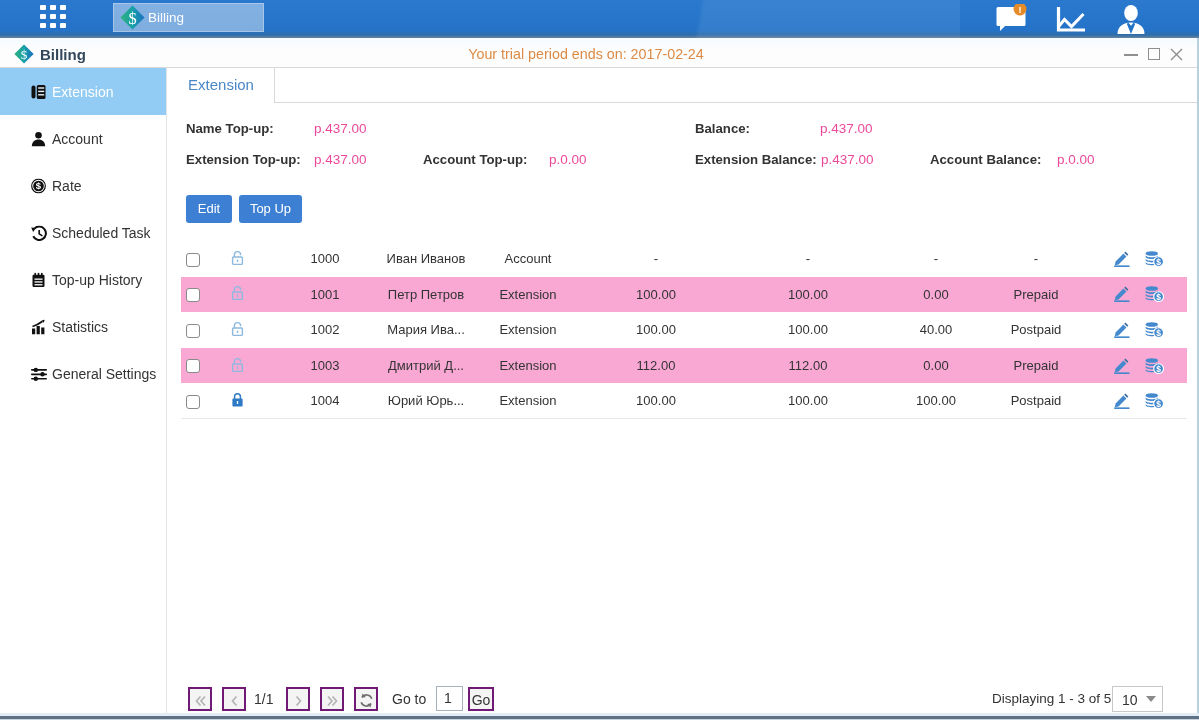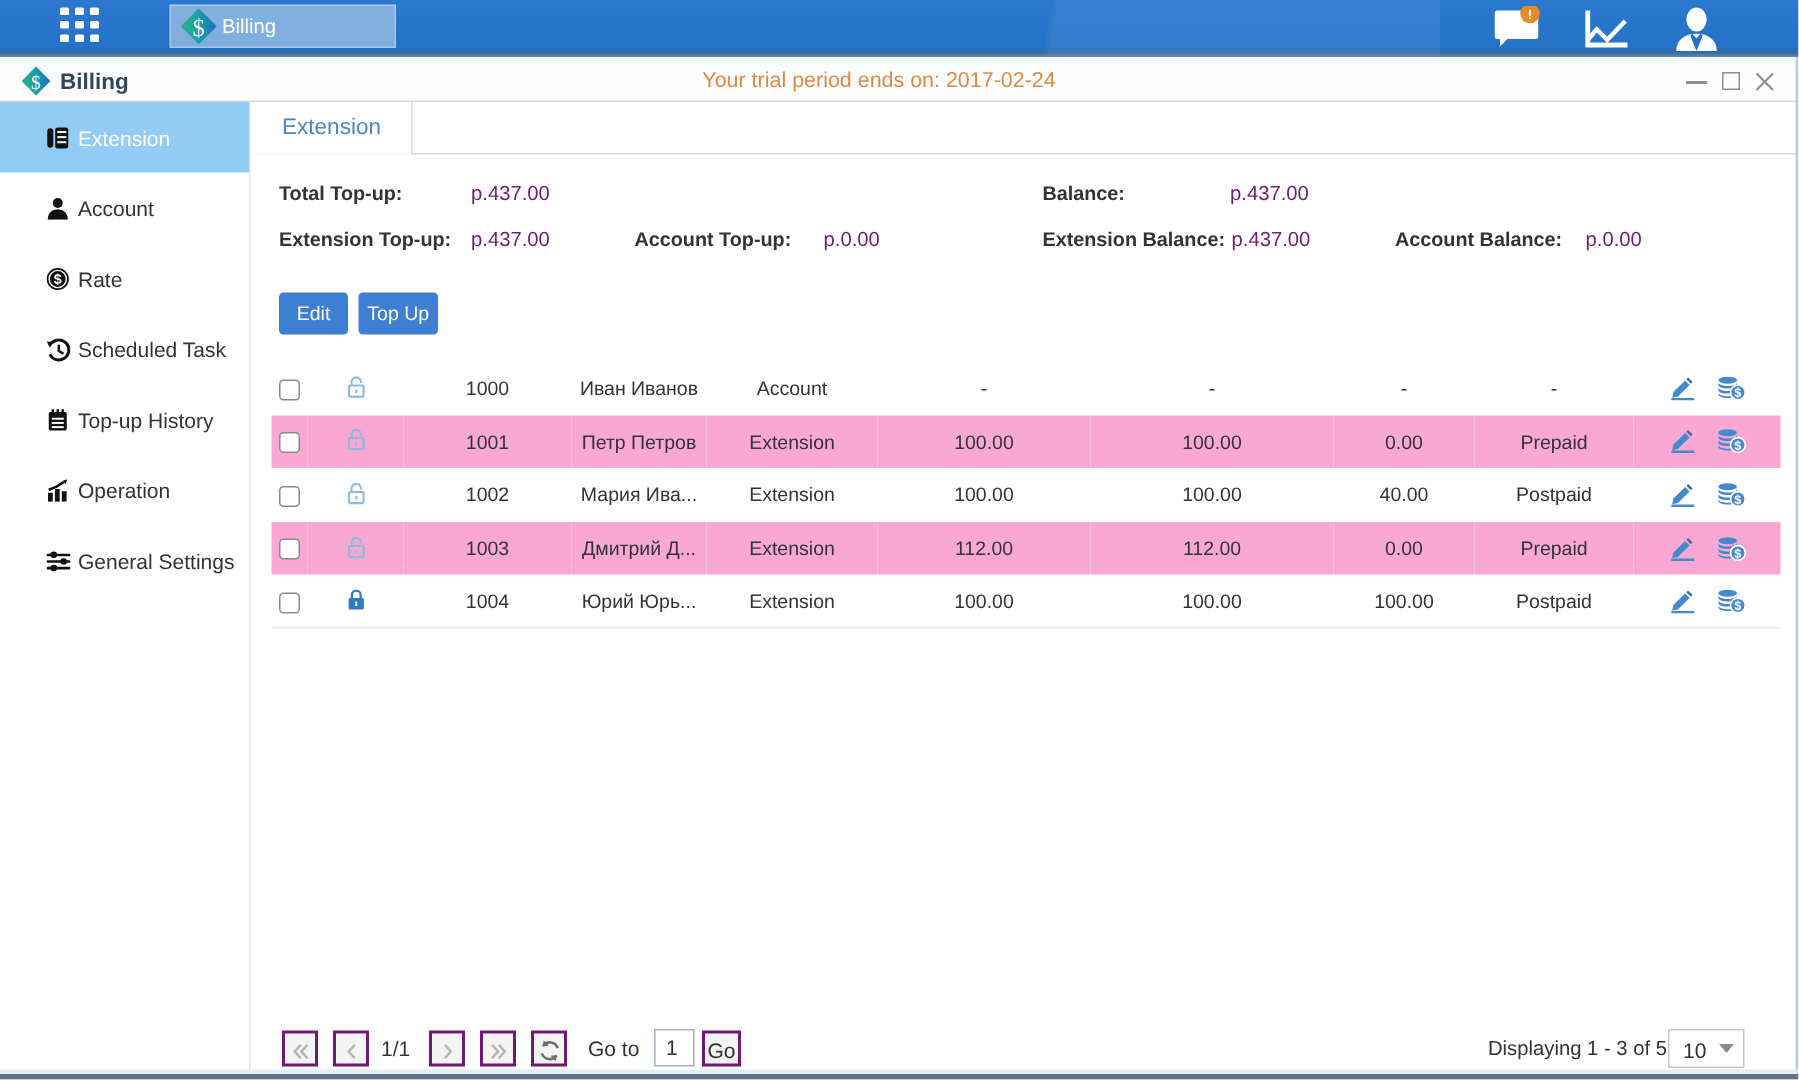--- a/index.html
+++ b/index.html
@@ -28,21 +28,21 @@
 .mitem { position:relative; height:47px; display:flex; align-items:center; color:#333; font-size:14px; }
 .mitem .mic { position:absolute; left:31px; top:50%; transform:translateY(-50%); width:15px; height:15px; }
 .mitem .mtx { margin-left:52px; }
 .mitem.sel { background:#92cbf3; color:#fff; }
 
 
 #main { left:168px; top:68px; width:1031px; height:645px; background:#fff; }
 #tabrow { position:absolute; left:0; top:0; width:1031px; height:35px; border-bottom:1px solid #d9d9d9; }
 #tabact { position:absolute; left:0; top:0; width:107px; height:35px; background:#fff; border-right:1px solid #d9d9d9; color:#4a87c8; font-size:15px; text-align:center; line-height:34px; }
 .slabel { position:absolute; font-size:13.2px; font-weight:bold; color:#333; }
-.svalue { position:absolute; font-size:13.5px; color:#701a75; }
+.svalue { position:absolute; font-size:13.5px; color:#ec4899; }
 .btn { position:absolute; top:127px; height:28px; background:#3d7fd2; color:#fff; font-size:13px; border-radius:3px; text-align:center; line-height:28px; }
 
 
 #tbl { position:absolute; left:13px; top:173px; width:1006px; border-collapse:collapse; table-layout:fixed; font-size:13px; color:#333; }
 #tbl th { height:32px; font-weight:normal; color:#333; border-top:1px solid #ddd; border-bottom:1px solid #ddd; text-align:center; }
 #tbl td { height:35.6px; text-align:center; }
 #tbl tr.alt td { background:#f9a8d4; }
 #tbl tr.last td { border-bottom:1px solid #e8e8e8; }
 .cb { display:inline-block; width:14px; height:14px; border:1px solid #8a8a8a; border-radius:3px; background:#fff; vertical-align:middle; }
 
@@ -168,56 +168,56 @@
         <span class="mtx">Top-up History</span>
       </div>
     <div class="mitem">
         <span class="mic"><svg width="16" height="15" viewBox="0 0 16 15">
       <rect x="1" y="9" width="3.2" height="6" fill="#111"></rect>
       <rect x="5.6" y="6.5" width="3.2" height="8.5" fill="#111"></rect>
       <rect x="10.2" y="8" width="3.2" height="7" fill="#111"></rect>
       <path d="M1.5 7 C5 6 8 4.5 11.5 1.8" stroke="#111" stroke-width="1.8" fill="none"></path>
       <path d="M13.8 0 l-3 1 l2 2.3 z" fill="#111"></path>
     </svg></span>
-        <span class="mtx">Operation</span>
+        <span class="mtx">Statistics</span>
       </div>
     <div class="mitem">
         <span class="mic"><svg width="16" height="15" viewBox="0 0 16 15">
       <rect x="0" y="2.6" width="16" height="1.7" rx="0.8" fill="#111"></rect>
       <rect x="0" y="7" width="16" height="1.7" rx="0.8" fill="#111"></rect>
       <rect x="0" y="11.4" width="16" height="1.7" rx="0.8" fill="#111"></rect>
       <circle cx="4.8" cy="3.4" r="2.2" fill="#111"></circle>
       <circle cx="11.5" cy="7.8" r="2.2" fill="#111"></circle>
       <circle cx="4.8" cy="12.2" r="2.2" fill="#111"></circle>
     </svg></span>
         <span class="mtx">General Settings</span>
       </div>
   </div>
 
   <div id="main" class="abs">
     <div id="tabrow">
         <div id="tabact">Extension</div>
       </div>
 
-    <div class="slabel" style="left:18px;top:53px">Total Top-up:</div>
+    <div class="slabel" style="left:18px;top:53px">Name Top-up:</div>
     <div class="svalue" style="left:146px;top:53px">p.437.00</div>
     <div class="slabel" style="left:527px;top:53px">Balance:</div>
     <div class="svalue" style="left:652px;top:53px">p.437.00</div>
 
     <div class="slabel" style="left:18px;top:84px">Extension Top-up:</div>
     <div class="svalue" style="left:146px;top:84px">p.437.00</div>
     <div class="slabel" style="left:255px;top:84px">Account Top-up:</div>
     <div class="svalue" style="left:381px;top:84px">p.0.00</div>
     <div class="slabel" style="left:527px;top:84px">Extension Balance:</div>
     <div class="svalue" style="left:653px;top:84px">p.437.00</div>
     <div class="slabel" style="left:762px;top:84px">Account Balance:</div>
     <div class="svalue" style="left:889px;top:84px">p.0.00</div>
 
     <div class="btn" style="left:18px;width:46px">Edit</div>
-    <div class="btn" style="left:71px;width:53px">Top Up</div>
+    <div class="btn" style="left:71px;width:63px">Top Up</div>
 
     <table id="tbl">
       <colgroup>
         <col style="width:24px">
           <col style="width:64px">
           <col style="width:112px">
           <col style="width:90px">
         <col style="width:114px">
           <col style="width:142px">
           <col style="width:162px">

